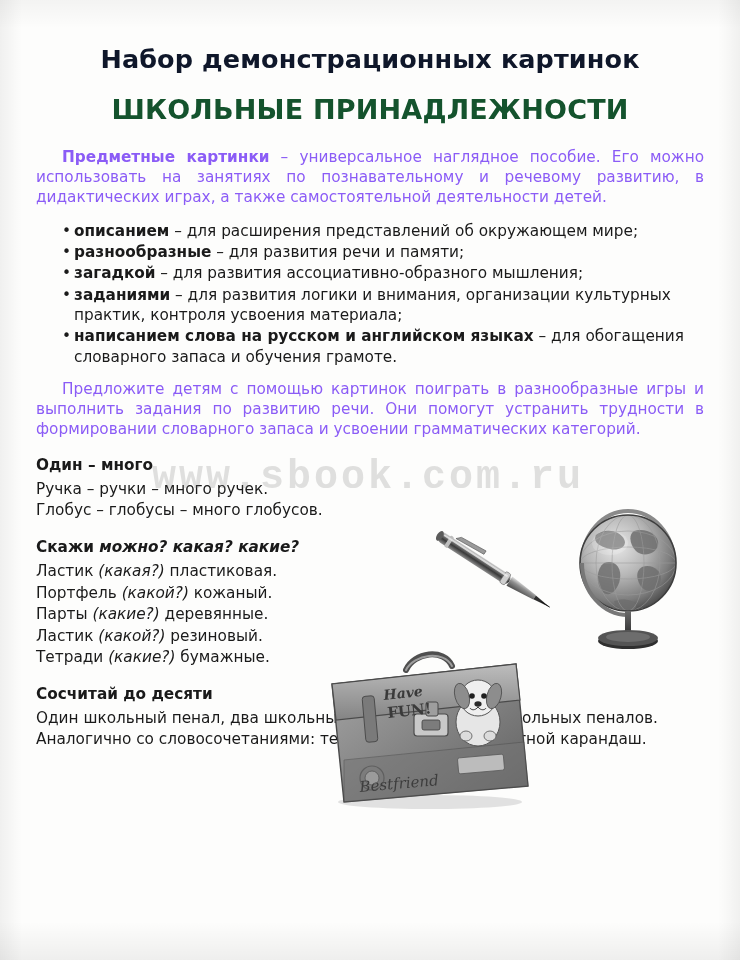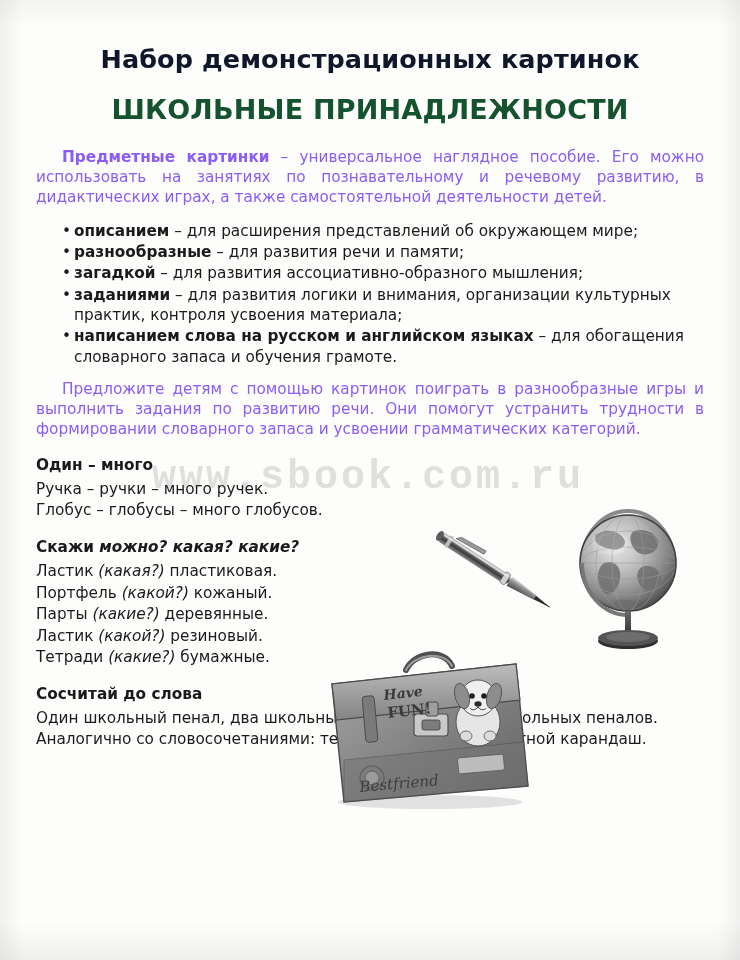--- a/index.html
+++ b/index.html
@@ -173,21 +173,21 @@
         <div class="lines">
           <div><span>Ластик </span><span class="i">(какая?)</span><span> пластиковая.</span></div>
           <div><span>Портфель </span><span class="i">(какой?)</span><span> кожаный.</span></div>
           <div><span>Парты </span><span class="i">(какие?)</span><span> деревянные.</span></div>
           <div><span>Ластик </span><span class="i">(какой?)</span><span> резиновый.</span></div>
           <div><span>Тетради </span><span class="i">(какие?)</span><span> бумажные.</span></div>
         </div>
       </div>
 
       <div class="bottom-block">
-        <div class="sec-head">Сосчитай до слова</div>
+        <div class="sec-head">Сосчитай до десяти</div>
         <p>Один школьный пенал, два школьных пенала, ... десять школьных пеналов.</p>
         <p>Аналогично со словосочетаниями: тетрадь в клеточку, цветной карандаш.</p>
       </div>
 
     </div>
   </div>
 
   <div class="watermark">www.sbook.com.ru</div>
 
   <div class="art pen-wrap">

